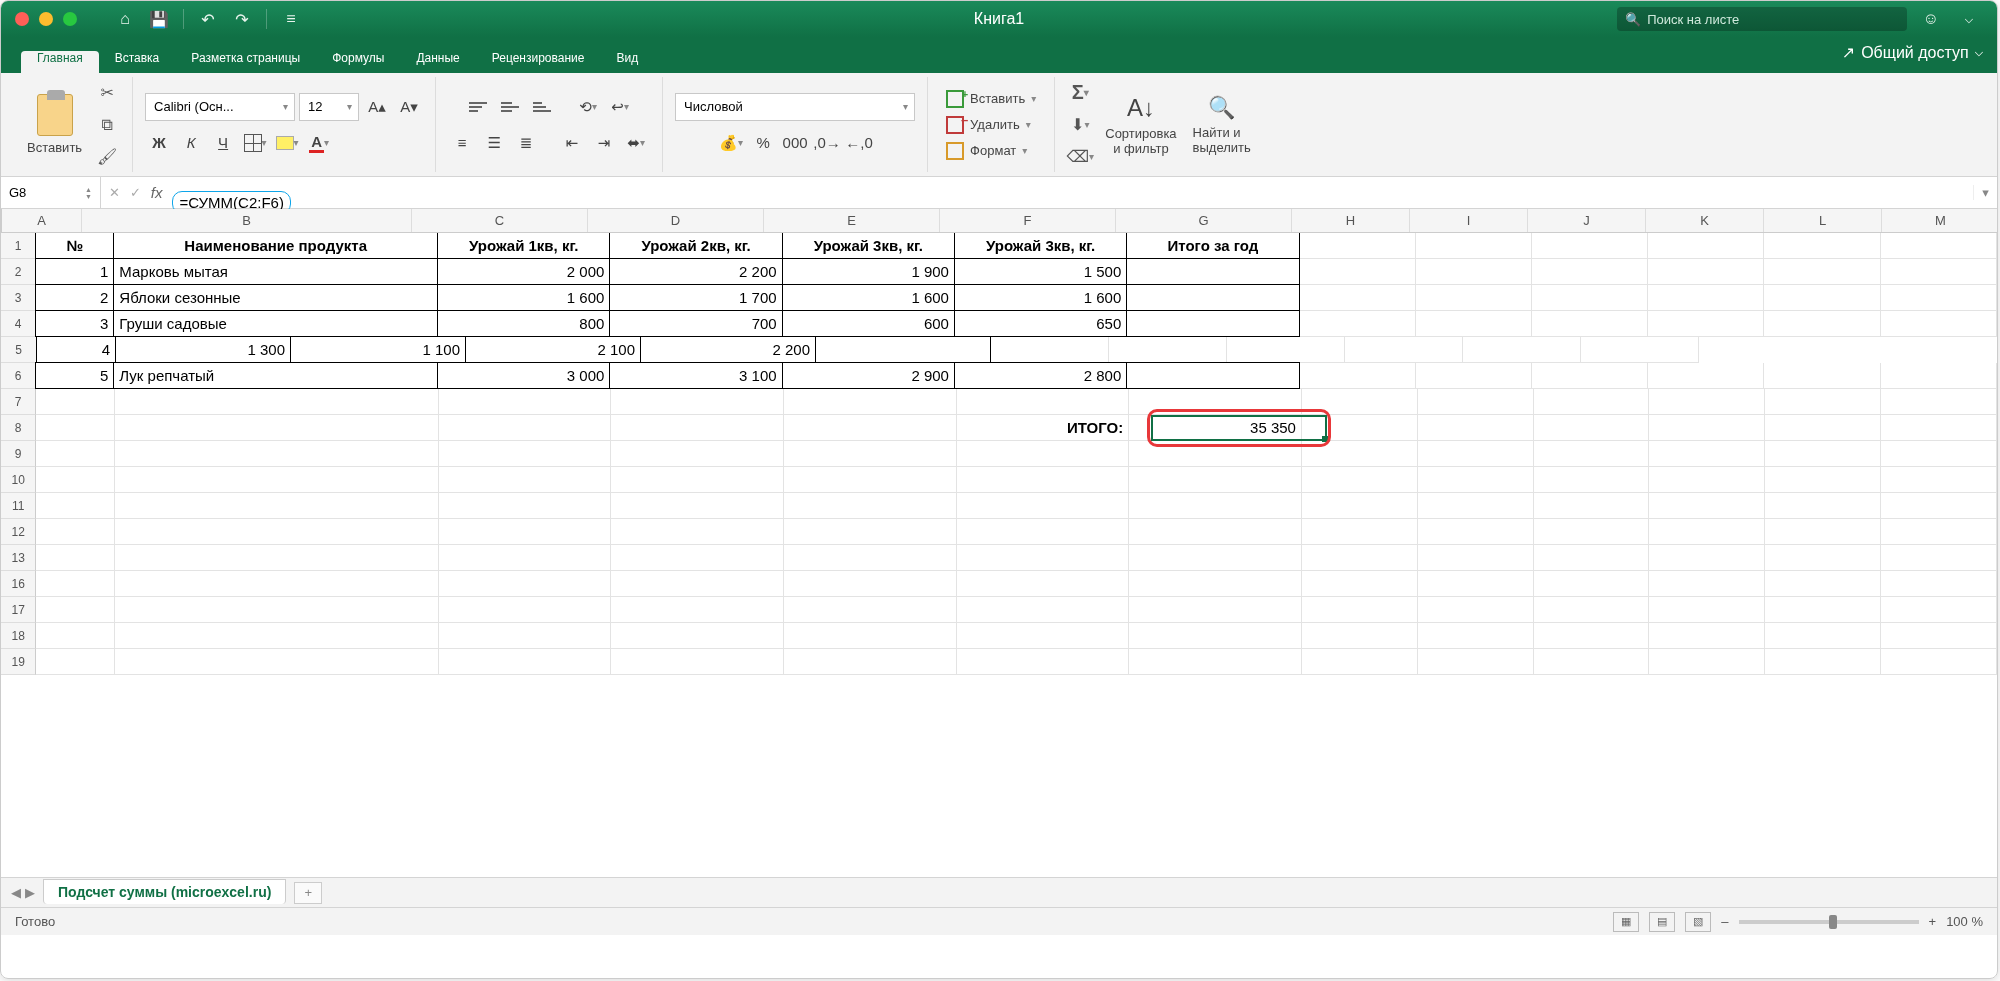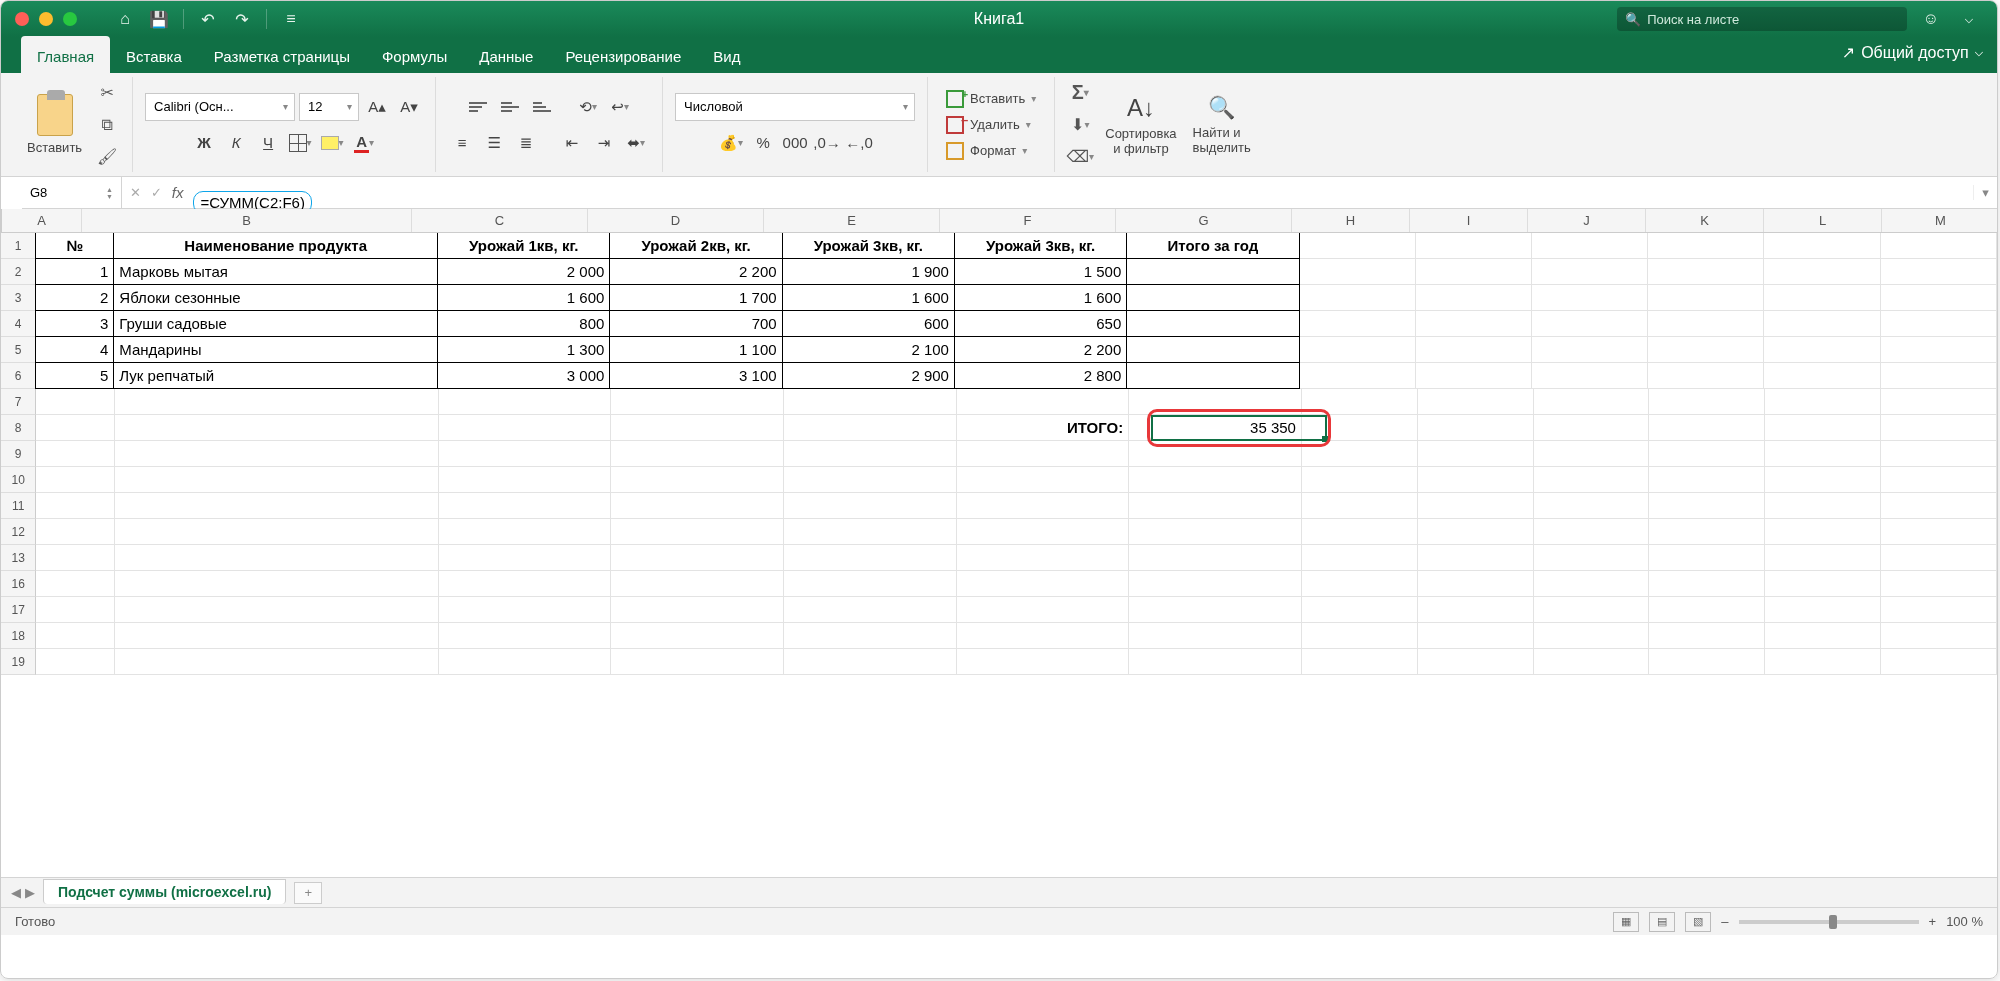--- a/index.html
+++ b/index.html
@@ -16,21 +16,21 @@
 .tb-tools { display: flex; align-items: center; gap: 6px; margin-left: 20px; }
 .tb-btn { width: 28px; height: 28px; display: flex; align-items: center; justify-content: center; color: #e9f5ee; font-size: 16px; }
 .tb-sep { width: 1px; height: 20px; background: rgba(255,255,255,.25); margin: 0 4px; }
 .tb-title { position: absolute; left: 50%; transform: translateX(-50%); font-size: 16px; font-weight: 500; }
 .tb-right { margin-left: auto; display: flex; align-items: center; gap: 10px; padding-right: 14px; }
 .search-box { background: rgba(0,0,0,.25); border-radius: 4px; height: 24px; width: 290px; display: flex; align-items: center; padding: 0 8px; color: #cfe9dc; font-size: 13px; }
 .search-box .mag { margin-right: 6px; }
 
 
 .ribbon-tabs { background: #107045; height: 36px; display: flex; align-items: flex-end; padding-left: 20px; color: #fff; position: relative; }
-.rtab { padding: 12px 16px 8px; font-size: 15px; cursor: pointer; }
+.rtab { padding: 0 16px 8px; font-size: 12px; cursor: pointer; }
 .rtab.active { background: #f3f3f3; color: #107045; border-radius: 4px 4px 0 0; font-weight: 500; }
 .share { position: absolute; right: 14px; top: 6px; display: flex; align-items: center; gap: 6px; font-size: 16px; }
 
 
 .ribbon { background: #f3f3f3; border-bottom: 1px solid #d4d4d4; height: 104px; display: flex; padding: 4px 10px; }
 .rgroup { border-right: 1px solid #dcdcdc; padding: 0 12px; display: flex; align-items: center; gap: 8px; }
 .rgroup:last-child { border-right: none; }
 .big-btn { display: flex; flex-direction: column; align-items: center; justify-content: center; gap: 4px; font-size: 13px; color: #444; padding: 4px; }
 .paste-ico { width: 36px; height: 42px; background: #f8d48a; border: 1px solid #c9a24a; border-radius: 3px; position: relative; }
 .paste-ico::before { content: ""; position: absolute; top: -5px; left: 9px; width: 18px; height: 10px; background: #aaa; border-radius: 3px 3px 0 0; }
@@ -57,21 +57,21 @@
 .ico-styles { background: #fff; border: 1px solid #888; box-shadow: 2px 2px 0 #ccc; }
 .ico-insert { border: 2px solid #3a9a3a; position: relative; }
 .ico-insert::after { content:"+"; color:#3a9a3a; font-weight:bold; position:absolute; top:-4px; right:-6px; font-size:11px; }
 .ico-delete { border: 2px solid #c03a3a; position: relative; }
 .ico-delete::after { content:"–"; color:#c03a3a; font-weight:bold; position:absolute; top:-6px; right:-6px; font-size:13px; }
 .ico-format { border: 2px solid #d89a2a; }
 .sigma { font-size: 20px; font-weight: bold; }
 .find-ico { font-size: 22px; }
 
 
-.formula-bar { height: 32px; border-bottom: 1px solid #d4d4d4; display: flex; align-items: center; background: #fff; margin-left: 21px; }
+.formula-bar { height: 32px; border-bottom: 1px solid #d4d4d4; display: flex; align-items: center; background: #fff; }
 .name-box { width: 100px; border-right: 1px solid #d4d4d4; height: 100%; display: flex; align-items: center; padding: 0 8px; position: relative; }
 .name-box .stepper { margin-left: auto; display: flex; flex-direction: column; font-size: 7px; color: #888; line-height: 7px; }
 .fb-btns { display: flex; align-items: center; padding: 0 8px; gap: 10px; color: #aaa; }
 .fx { font-style: italic; font-size: 15px; color: #666; margin-right: 6px; }
 .formula-input { flex: 1; padding: 0 8px; font-size: 15px; position: relative; }
 .formula-callout { position: absolute; border: 1px solid #0ea5e9; border-radius: 10px; padding: 2px 6px; left: -4px; top: -2px; }
 .fb-expand { width: 24px; text-align: center; color: #888; border-left: 1px solid #eee; }
 
 
 .grid-area { position: relative; height: 668px; overflow: hidden; background: #fff; }
@@ -157,21 +157,21 @@
         <div class="paste-ico"></div>
         <span>Вставить</span>
       </div>
       <div class="mini-col">
         <div class="mini-btn">✂</div>
         <div class="mini-btn">⧉</div>
         <div class="mini-btn">🖌</div>
       </div>
     </div>
 
-    <div class="rgroup" style="flex-direction:column;align-items:center;gap:8px;justify-content:center;">
+    <div class="rgroup" style="flex-direction:column;align-items:flex-start;gap:8px;justify-content:center;">
       <div class="row">
         <div class="sel font">Calibri (Осн...</div>
         <div class="sel size">12</div>
         <div class="icobtn">A▴</div>
         <div class="icobtn">A▾</div>
       </div>
       <div class="row">
         <div class="icobtn">
             <b>Ж</b>
           </div>
@@ -376,21 +376,20 @@
           <div class="cell cwH"></div>
           <div class="cell cwI"></div>
           <div class="cell cwJ"></div>
           <div class="cell cwK"></div>
           <div class="cell cwL"></div>
           <div class="cell cwM"></div>
         </div>
         <div class="gr">
           <div class="rh">5</div>
           <div class="cell cwA tb num">4</div>
-          <div class="cell cwB tb">Мандарины</div>
           <div class="cell cwC tb num">1 300</div>
           <div class="cell cwD tb num">1 100</div>
           <div class="cell cwE tb num">2 100</div>
           <div class="cell cwF tb num">2 200</div>
           <div class="cell cwG tb"></div>
           <div class="cell cwH"></div>
           <div class="cell cwI"></div>
           <div class="cell cwJ"></div>
           <div class="cell cwK"></div>
           <div class="cell cwL"></div>

